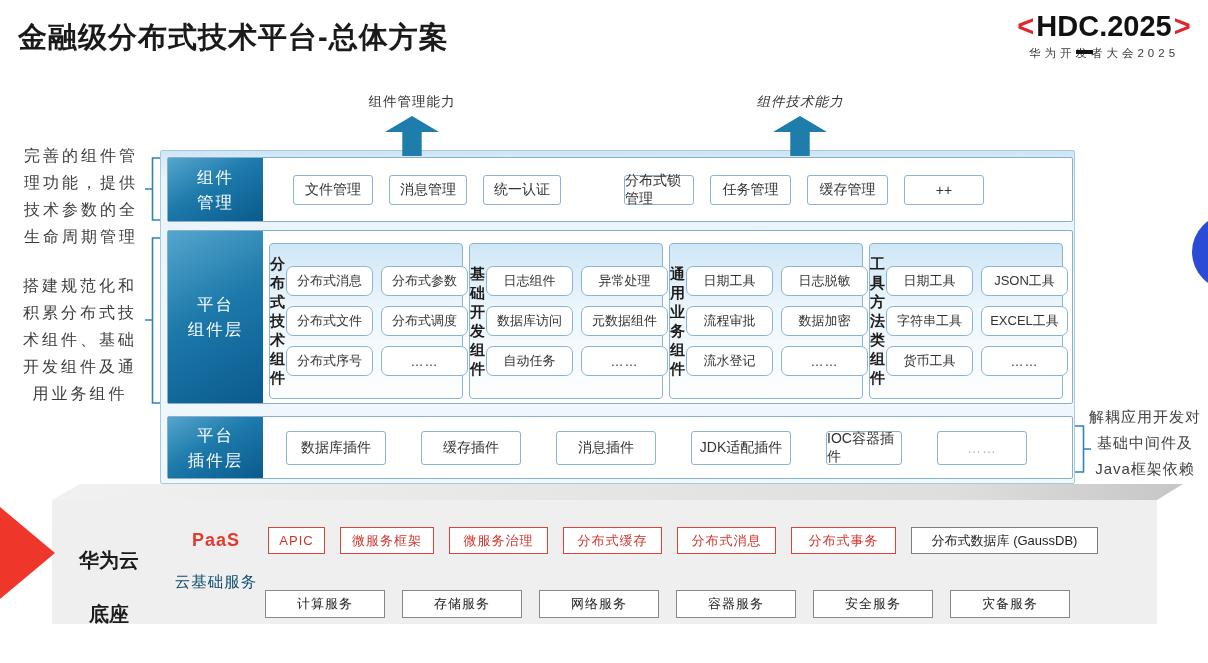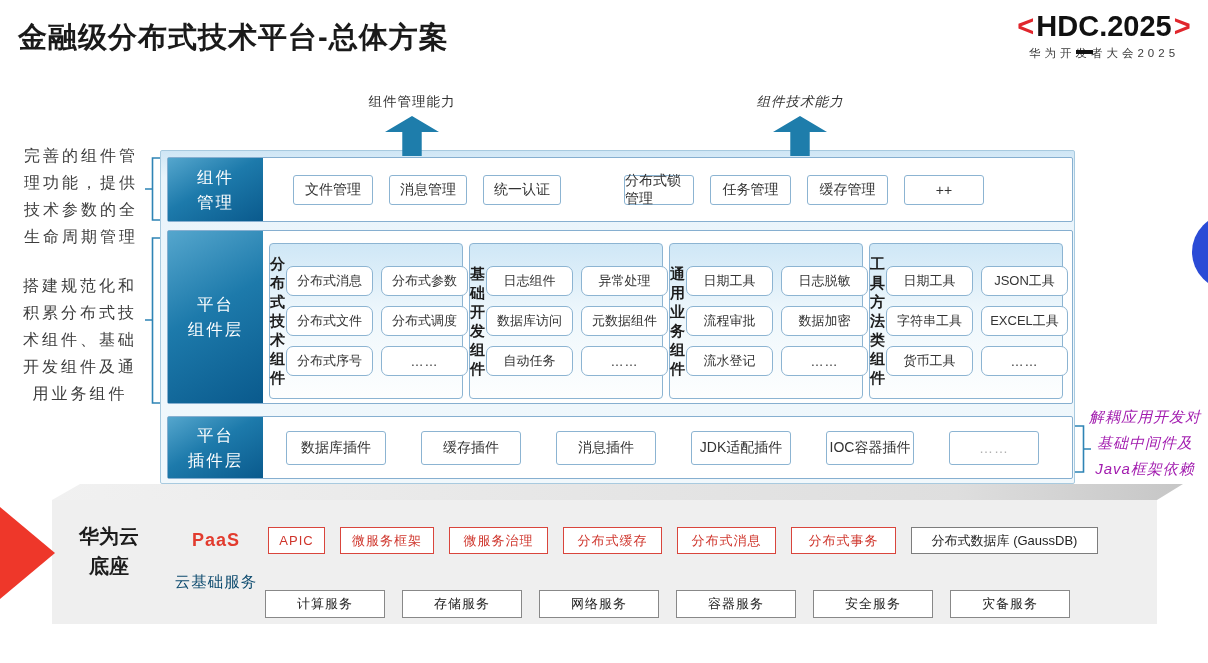--- a/index.html
+++ b/index.html
@@ -17,21 +17,21 @@
   .logo-sub { margin-top:3px; font-size:11.5px; letter-spacing:4px; color:#3a3a3a; }
 
   
   .cap-label { width:170px; text-align:center; font-size:13.5px; color:#333; letter-spacing:1px; }
   .cap-arrow { width:54px; height:40px; background:#1e7dab;
     clip-path:polygon(50% 0,100% 40%,68% 40%,68% 100%,32% 100%,32% 40%,0% 40%); z-index:3; }
 
   
   .note { font-size:16px; color:#3d3d3d; line-height:27px; letter-spacing:3px; text-align:center; }
   .note span { display:block; }
-  .note-r { font-size:15px; color:#a21caf; line-height:26px; letter-spacing:1px; text-align:center;font-style:italic; }
+  .note-r { font-size:15px; color:#404040; line-height:26px; letter-spacing:1px; text-align:center; }
   .note-r span { display:block; }
 
   
   .platform-wrap { left:160px; top:150px; width:915px; height:334px;
     border:1px solid #a8cadf; border-radius:2px;
     background:linear-gradient(180deg,#cfe6f5 0px,#e9f4fb 26px,#f1f8fc 100%); }
 
   .prow { position:absolute; background:#fff; border:1px solid #86afd0; border-radius:2px; display:flex; }
   .rlabel { width:95px; flex:none; display:flex; flex-direction:column; justify-content:center; align-items:center;
     color:#fff; font-size:16.5px; line-height:25px; letter-spacing:2px;
@@ -52,21 +52,21 @@
     background:#fff; border:1px solid #8cb4d2; border-radius:7px; font-size:13px; color:#333; }
 
   .bracket-svg { position:absolute; }
 
   
   .slab-top { left:52px; top:484px; width:1131px; height:16px;
     background:linear-gradient(90deg,#f1f1f1,#dedede 80%,#c6c6c6);
     clip-path:polygon(28px 0,1131px 0,1105px 16px,0 16px); }
   .slab { left:52px; top:500px; width:1105px; height:124px; background:#efefef; }
   .hw-label { left:66px; top:521px; width:86px; text-align:center; font-size:20px; font-weight:bold; color:#1c1c1c; line-height:30px; }
-  .hw-label span { display:block; }
+  .hw-label span { display:block;margin-top:24px; }
   .paas-label { left:180px; top:530px; width:72px; text-align:center; font-size:18px; font-weight:bold; color:#e23b2e; letter-spacing:1px; }
   .cloud-label { left:168px; top:572px; width:96px; text-align:center; font-size:15.5px; color:#0c4a6e; letter-spacing:1px; }
 
   .paas-row { left:268px; top:527px; display:flex; gap:15px; height:27px; }
   .redbox { display:flex; align-items:center; justify-content:center; height:27px; flex:none;
     background:#fff; border:1px solid #d9453c; color:#cf352c; font-size:13px; letter-spacing:1px; }
   .gaussbox { display:flex; align-items:center; justify-content:center; height:27px; width:187px; flex:none;
     background:#fff; border:1px solid #7d7d7d; color:#222; font-size:13px; }
   .cloud-row { left:265px; top:569px; display:flex; gap:17px; height:28px; }
   .graybox { width:120px; height:28px; display:flex; align-items:center; justify-content:center; flex:none;
@@ -207,21 +207,21 @@
     <div class="prow" style="left:6px; top:265px; width:906px; height:63px;">
       <div class="rlabel">
         <span>平台</span>
         <span>插件层</span>
       </div>
       <div class="ritems" style="padding-left:23px; gap:35px;">
         <span class="pill" style="width:100px; height:34px;">数据库插件</span>
         <span class="pill" style="width:100px; height:34px;">缓存插件</span>
         <span class="pill" style="width:100px; height:34px;">消息插件</span>
         <span class="pill" style="width:100px; height:34px;">JDK适配插件</span>
-        <span class="pill" style="width:88px; height:34px;">IOC容器插件</span>
+        <span class="pill" style="width:76px; height:34px;">IOC容器插件</span>
         <span class="pill dots" style="width:90px; height:34px;">……</span>
       </div>
     </div>
 
   </div>
 
   <div class="abs slab-top"></div>
   <div class="abs slab"></div>
   <div class="abs red-arrow"></div>
 

